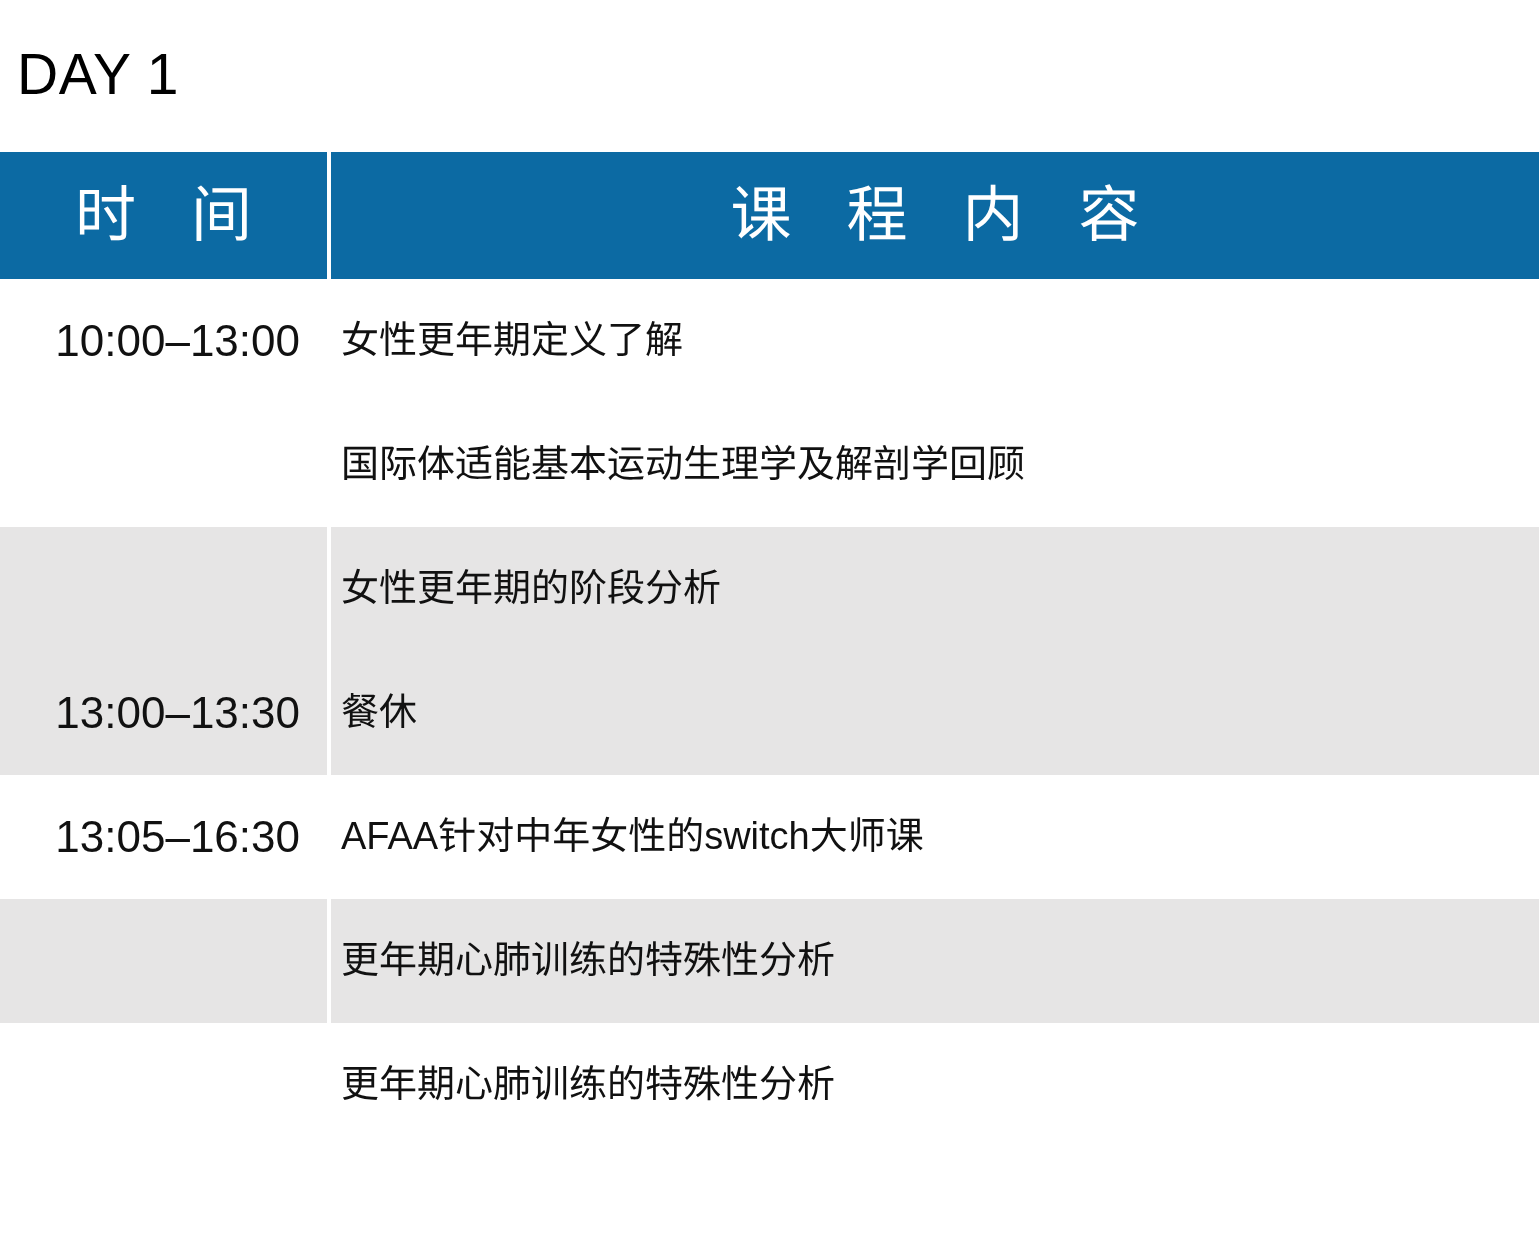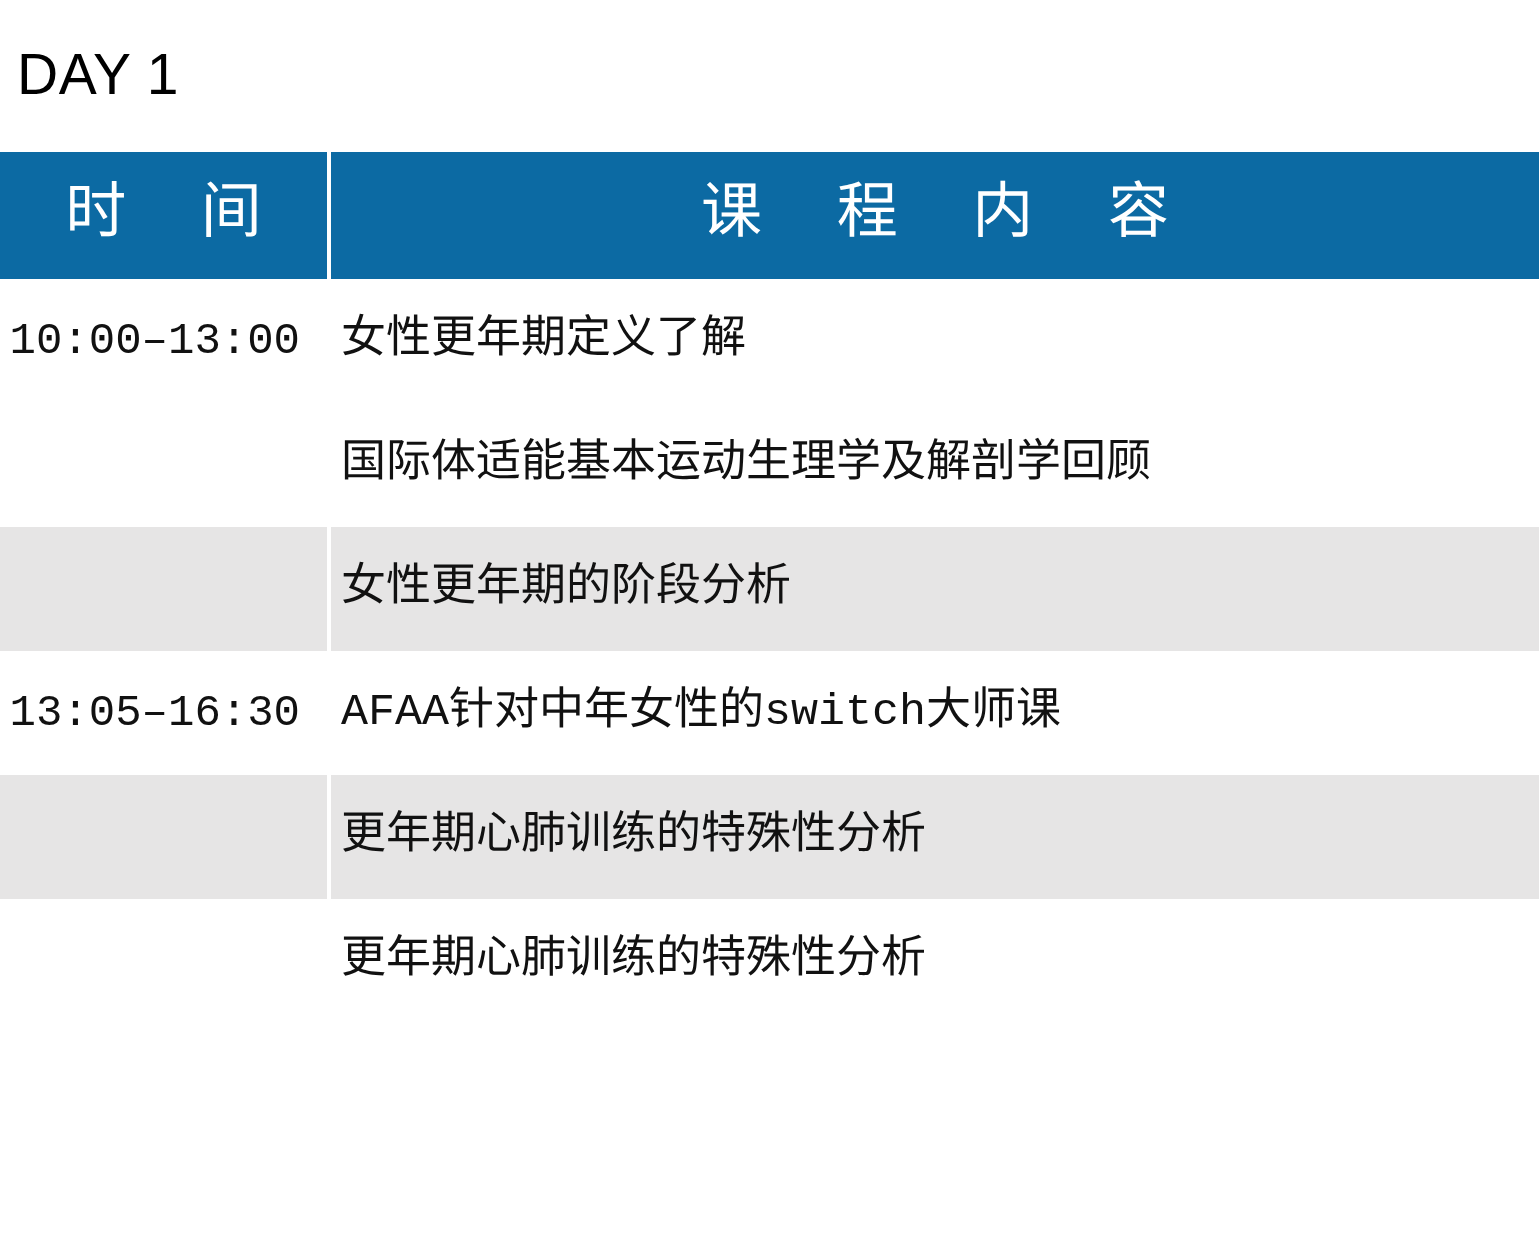--- a/index.html
+++ b/index.html
@@ -39,21 +39,20 @@
   }
 
   
   .schedule-table {
     position: absolute;
     left: 0;
     top: 124px;
     width: 1539px;
     border-collapse: collapse;
     table-layout: fixed;
-    font-family: Liberation Mono, monospace;
   }
 
   .schedule-table col.col-time  { width: 327px; }
   .schedule-table col.col-sep   { width: 4px;   }
   .schedule-table col.col-topic { width: 1208px; }
 
   
   .head-row { height: 127px; }
 
   .head-cell {
@@ -92,21 +91,21 @@
     line-height: 1.1;
     color: #111111;
     font-weight: 400;
     white-space: nowrap;
   }
 
   .cell-topic {
     padding: 0 0 0 10px;
     text-align: left;
     vertical-align: middle;
-    font-size: 45px;
+    font-size: 38px;
     line-height: 1.15;
     color: #111111;
     font-weight: 400;
     white-space: nowrap;
   }
 </style>
 </head>
 <body>
 
 <div class="slide">
@@ -139,20 +138,25 @@
         <td class="cell-sep"></td>
         <td class="cell-topic">国际体适能基本运动生理学及解剖学回顾</td>
       </tr>
 
       <tr class="body-row row-shaded">
         <td class="cell-time"></td>
         <td class="cell-sep"></td>
         <td class="cell-topic">女性更年期的阶段分析</td>
       </tr>
 
+      <tr class="body-row row-shaded">
+        <td class="cell-time">13:00–13:30</td>
+        <td class="cell-sep"></td>
+        <td class="cell-topic">餐休</td>
+      </tr>
 
       <tr class="body-row row-white">
         <td class="cell-time">13:05–16:30</td>
         <td class="cell-sep"></td>
         <td class="cell-topic">AFAA针对中年女性的switch大师课</td>
       </tr>
 
       <tr class="body-row row-shaded">
         <td class="cell-time"></td>
         <td class="cell-sep"></td>

